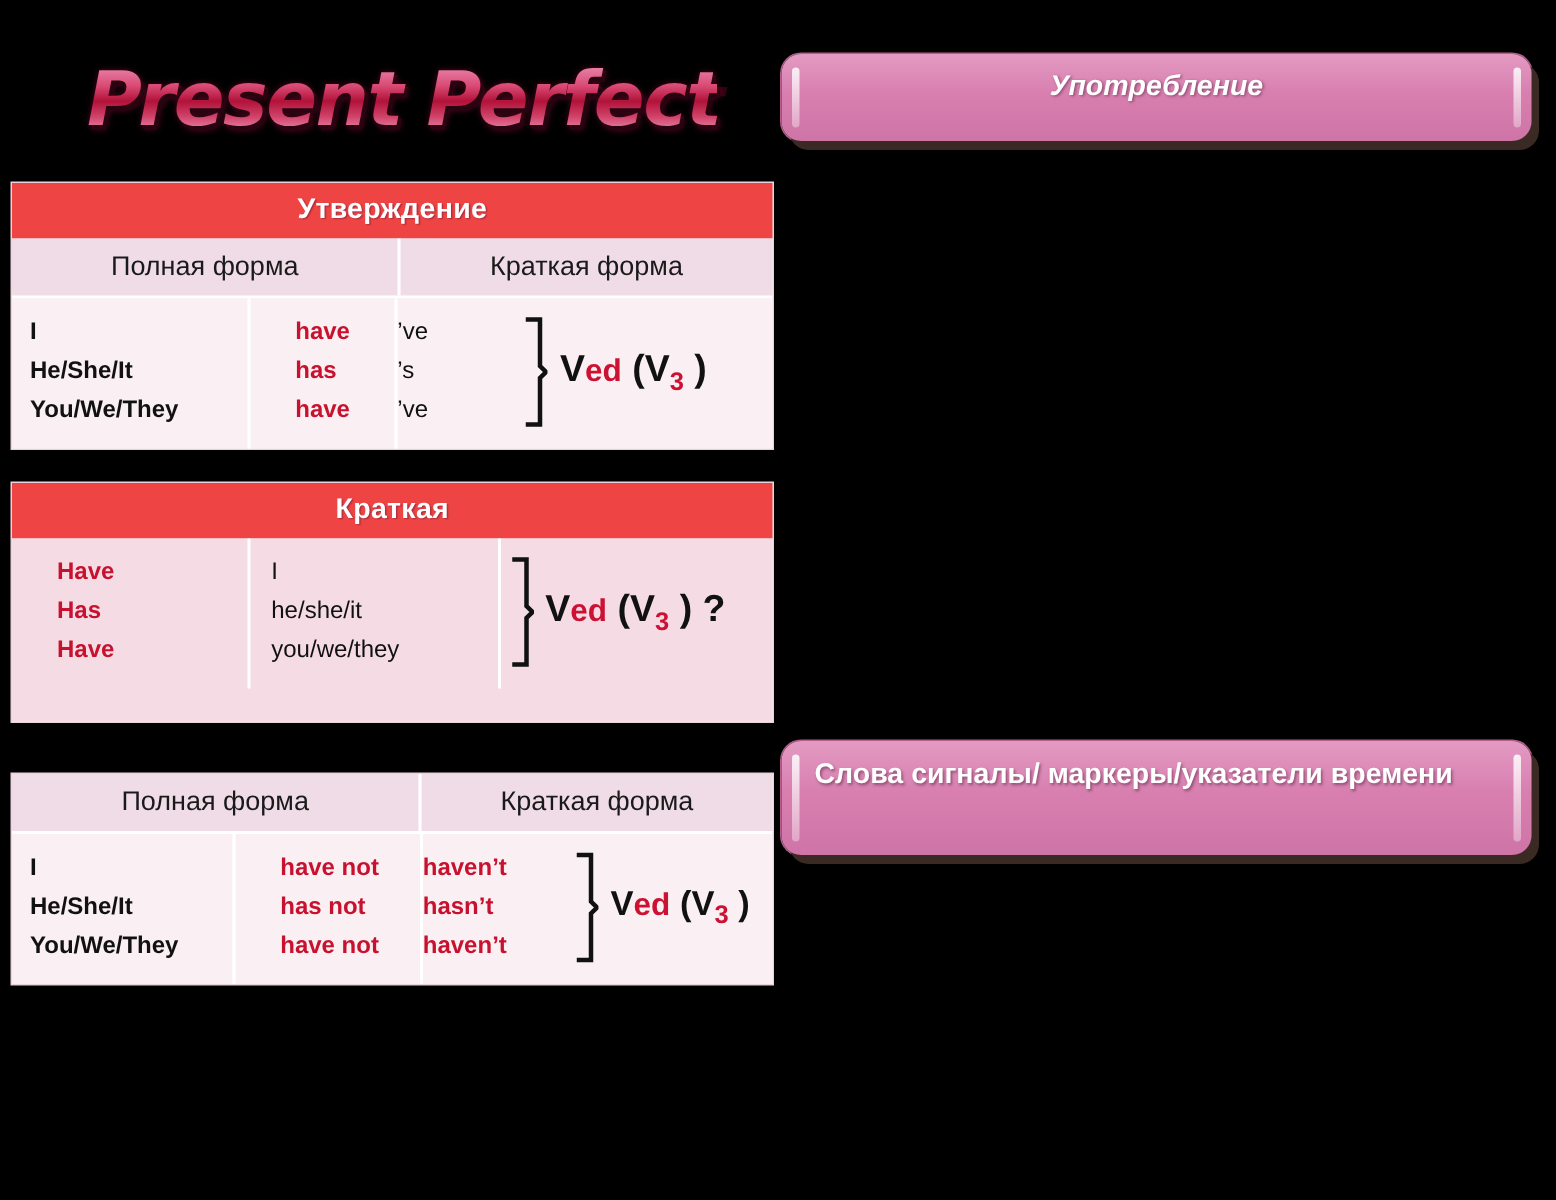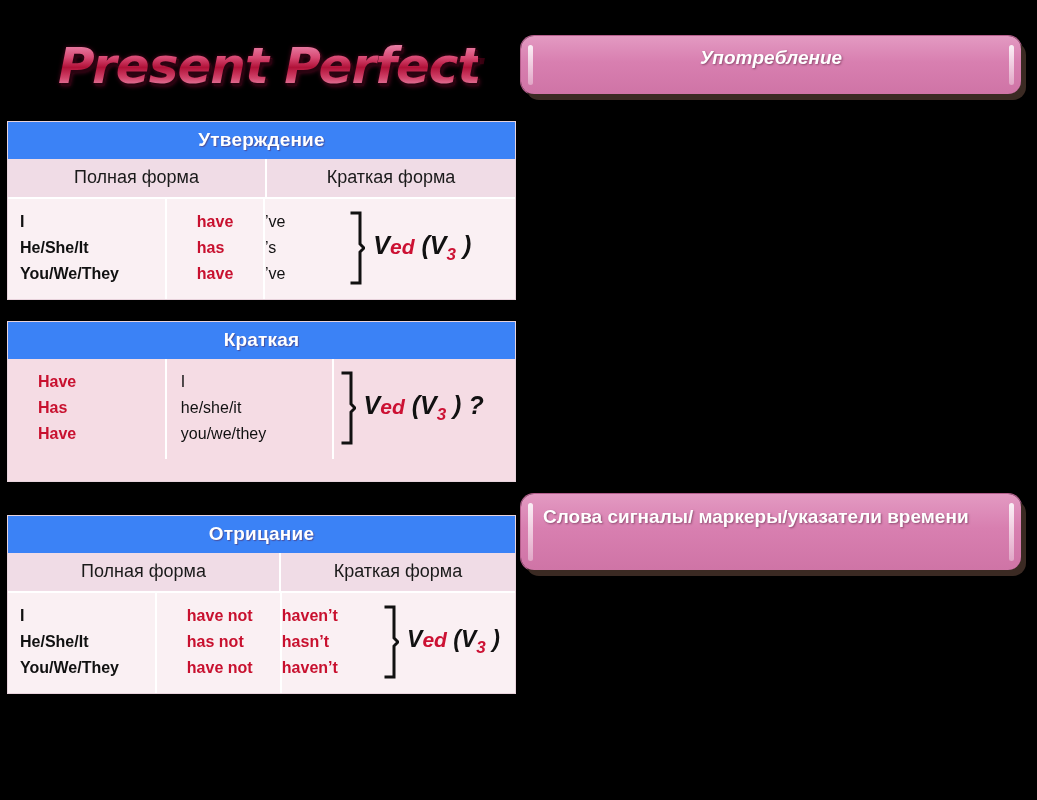--- a/index.html
+++ b/index.html
@@ -28,21 +28,21 @@
   .wordart-shadow{
     position:absolute;left:2px;top:2px;
     font-size:50px;font-weight:bold;font-style:italic;letter-spacing:-1px;
     font-family:"DejaVu Sans","Liberation Sans",sans-serif;
     color:#36000f;line-height:72px;white-space:nowrap;z-index:-1;
   }
 
   
   .tbl{position:absolute;background:#fdf6f8;box-shadow:0 0 0 1px #e8d3dc;}
   .tbl-head{
-    background:#3b82f6;color:#ffffff;
+    background:#ef4444;color:#ffffff;
     font-size:19px;font-weight:bold;text-align:center;
     padding:7px 0 8px;letter-spacing:.2px;
     text-shadow:1px 1px 1px rgba(90,20,50,.45);
   }
   .tbl-sub{
     display:flex;background:#f0dce6;border-bottom:2px solid #ffffff;
   }
   .tbl-sub > div{
     font-size:18px;color:#1a1a1a;text-align:center;padding:8px 0 9px;
   }
@@ -51,21 +51,21 @@
   .col{padding:10px 0 12px;}
   .divider{border-right:2px solid #ffffff;}
   .cell-line{font-size:16px;line-height:26px;white-space:nowrap;}
   .pron{font-weight:bold;color:#111111;padding-left:12px;}
   .redb{color:#c8112f;font-weight:bold;padding-left:30px;}
   .blk{color:#111111;padding-left:14px;font-size:16px;}
   .short{color:#111111;}
   .short.red{color:#c8112f;font-weight:bold;}
 
   
-  .formula-cell{display:flex;align-items:center;padding-left:6px;font-style:italic;}
+  .formula-cell{display:flex;align-items:center;padding-left:6px;}
   .brace{width:16px;height:74px;flex:0 0 auto;}
   .formula{
     font-size:25px;font-weight:bold;color:#111111;white-space:nowrap;
     padding-left:8px;font-family:"Liberation Sans","DejaVu Sans",sans-serif;
   }
   .formula .ed{color:#cc1133;font-size:21px;}
   .formula .sub3{color:#cc1133;font-size:17px;vertical-align:sub;}
   .formula .paren{font-weight:bold;}
 
   
@@ -156,21 +156,20 @@
           <path d="M3 2 L11 2 L11 33 L15 37 L11 41 L11 72 L3 72" fill="none" stroke="#111111" stroke-width="3" stroke-linecap="square" stroke-linejoin="miter"></path>
         </svg>
         <div class="formula">
           <span>V</span><span class="ed">ed</span><span class="paren"> (V</span><span class="sub3">3</span><span class="paren"> )</span><span class="paren"> ?</span>
         </div>
       </div>
     </div>
   </div>
 
   <div class="tbl" style="left:8px;top:516px;width:507px;">
-    <div class="tbl-head">Отрицание</div>
     <div class="tbl-sub">
       <div style="width:272px;" class="divider">Полная форма</div>
       <div style="width:235px;">Краткая форма</div>
     </div>
     <div class="tbl-body">
       <div class="col divider" style="width:148px;">
         <div class="cell-line pron">I</div>
         <div class="cell-line pron">He/She/It</div>
         <div class="cell-line pron">You/We/They</div>
       </div>

